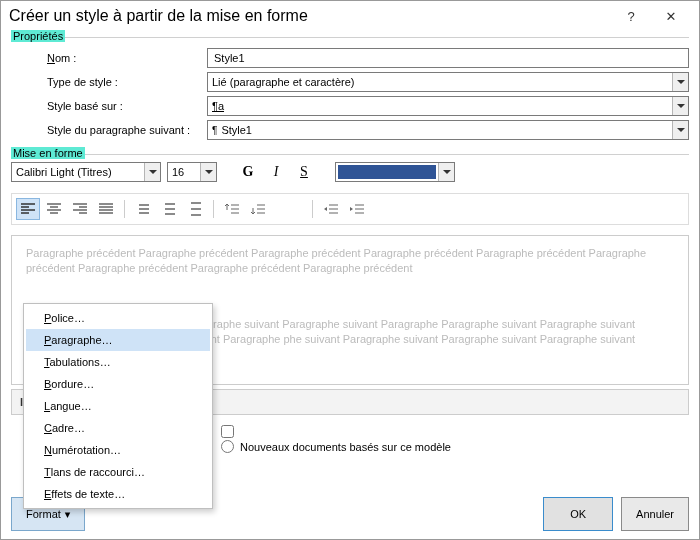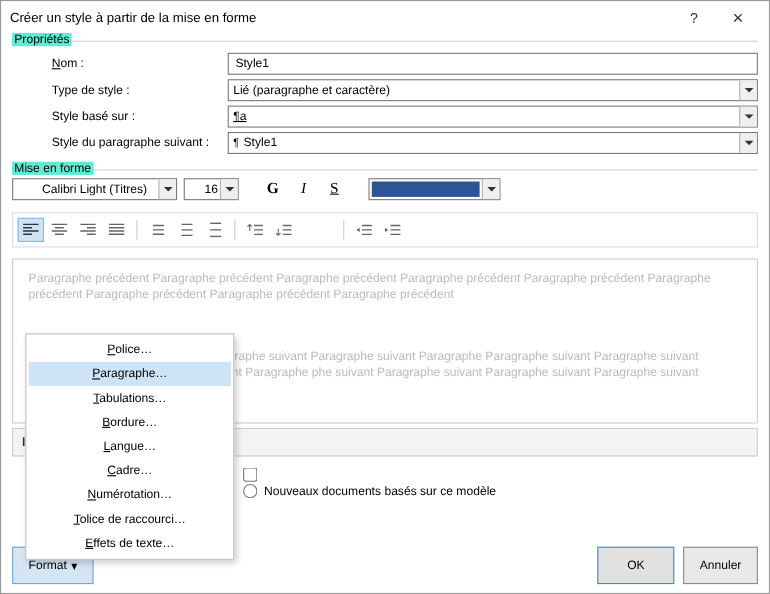--- a/index.html
+++ b/index.html
@@ -1,39 +1,39 @@
 <!DOCTYPE html>
 <html><head>
 <meta charset="utf-8">
 <style>
 * { box-sizing: border-box; margin: 0; padding: 0; font-family: "Segoe UI", Tahoma, sans-serif; font-size: 11px; }
 body { background: #fff; width: 700px; height: 540px; overflow: hidden; border: 1px solid #999; position: relative; }
 
 .titlebar { height: 30px; display: flex; align-items: center; padding: 0 8px; border-bottom: 0; }
-.titlebar .title { flex: 1; font-size: 12px; color: #000; }
+.titlebar .title { flex: 1; font-size: 16px; color: #000; }
 .titlebar .tbtn { width: 40px; height: 30px; display: flex; align-items: center; justify-content: center; color: #333; font-size: 13px; }
 .group { position: relative; }
 .group .glbl { position: absolute; top: -7px; left: 10px; background: #5eead4; padding: 0 2px; }
 .group .gline { border-top: 1px solid #d0d0d0; margin: 0 10px 0 10px; }
 
 .props { padding: 6px 10px 2px; }
 .row { display: flex; align-items: center; margin: 4px 0; padding-left: 36px; }
 .row label { width: 160px; color: #000; }
 .row label u { text-decoration: underline; }
 .row .ctrl { flex: 1; }
 input.text, .combo { width: 100%; height: 20px; border: 1px solid #7a7a7a; padding: 0 4px; background: #fff; font-size: 11px; }
 input.text { padding: 0 6px; }
 .combo { display: flex; align-items: center; position: relative; }
 .combo span.val { flex: 1; white-space: nowrap; overflow: hidden; }
 .combo .drop { width: 16px; height: 100%; border-left: 1px solid #b5b5b5; display: flex; align-items: center; justify-content: center; position: absolute; right: 0; top: 0; background: #efefef; }
 .combo .drop::after { content: ""; border: 4px solid transparent; border-top-color: #333; margin-top: 3px; }
 .combo .icn { margin-right: 4px; font-size: 10px; }
 
 .fmt { padding: 6px 10px 4px; }
-.fmt-bar { display: flex; align-items: center; gap: 6px; text-align: center; }
+.fmt-bar { display: flex; align-items: center; gap: 6px; }
 .fmt-font { width: 150px; }
 .fmt-size { width: 50px; }
 .fb { width: 22px; height: 22px; border: 1px solid transparent; display: flex; align-items: center; justify-content: center; font-family: "Times New Roman", serif; font-size: 14px; }
 .colorbox { width: 120px; height: 20px; border: 1px solid #7a7a7a; display: flex; align-items: center; position: relative; }
 .colorbox .sw { flex: 1; margin: 2px; background: #2f5496; height: 14px; }
 .colorbox .drop { width: 16px; height: 100%; border-left: 1px solid #b5b5b5; display: flex; align-items: center; justify-content: center; background: #efefef; }
 .colorbox .drop::after { content: ""; border: 4px solid transparent; border-top-color: #333; margin-top: 3px; }
 
 .para-bar { display: flex; align-items: center; gap: 2px; margin: 10px 0 6px; padding: 4px 4px; border: 1px solid #ddd; }
 .pb { width: 24px; height: 22px; display: flex; align-items: center; justify-content: center; color: #444; }
@@ -50,21 +50,21 @@
 
 .footer { position: absolute; bottom: 8px; left: 10px; right: 10px; display: flex; align-items: center; }
 .btn { height: 34px; padding: 0 14px; border: 1px solid #8a8a8a; background: #e9e9e9; font-size: 11px; display: flex; align-items: center; }
 .btn.format { background: #d6e5f3; border-color: #7aa7cc; }
 .btn .caret { margin-left: 4px; }
 .footer .sp { flex: 1; }
 .btn.ok { background: #e1e1e1; border-color: #3a8ccc; margin-right: 8px; padding: 0 26px; }
 
 
 .popup { position: absolute; left: 22px; top: 302px; width: 190px; background: #fff; border: 1px solid #bfbfbf; box-shadow: 2px 3px 6px rgba(0,0,0,0.2); padding: 3px 2px; z-index: 10; }
-.popup .mi { padding: 5px 18px; color: #000; white-space: nowrap; text-align: center; }
+.popup .mi { padding: 5px 18px; color: #000; white-space: nowrap; }
 .popup .mi.sel { background: #cfe3f7; }
 .popup .mi u { text-decoration: underline; }
 .pb svg { width: 16px; height: 14px; }
 </style>
 </head>
 <body>
 
 <div class="titlebar">
   <div class="title">Créer un style à partir de la mise en forme</div>
   <div class="tbtn">?</div>
@@ -231,15 +231,15 @@
 </div>
 
 <div class="popup">
   <div class="mi"><u>P</u><span>olice…</span></div>
   <div class="mi sel"><u>P</u><span>aragraphe…</span></div>
   <div class="mi"><u>T</u><span>abulations…</span></div>
   <div class="mi"><u>B</u><span>ordure…</span></div>
   <div class="mi"><u>L</u><span>angue…</span></div>
   <div class="mi"><u>C</u><span>adre…</span></div>
   <div class="mi"><u>N</u><span>umérotation…</span></div>
-  <div class="mi"><u>T</u><span>olice de raccourci…</span></div>
+  <div class="mi"><u>T</u><span>lans de raccourci…</span></div>
   <div class="mi"><u>E</u><span>ffets de texte…</span></div>
 </div>
 
 </body></html>

